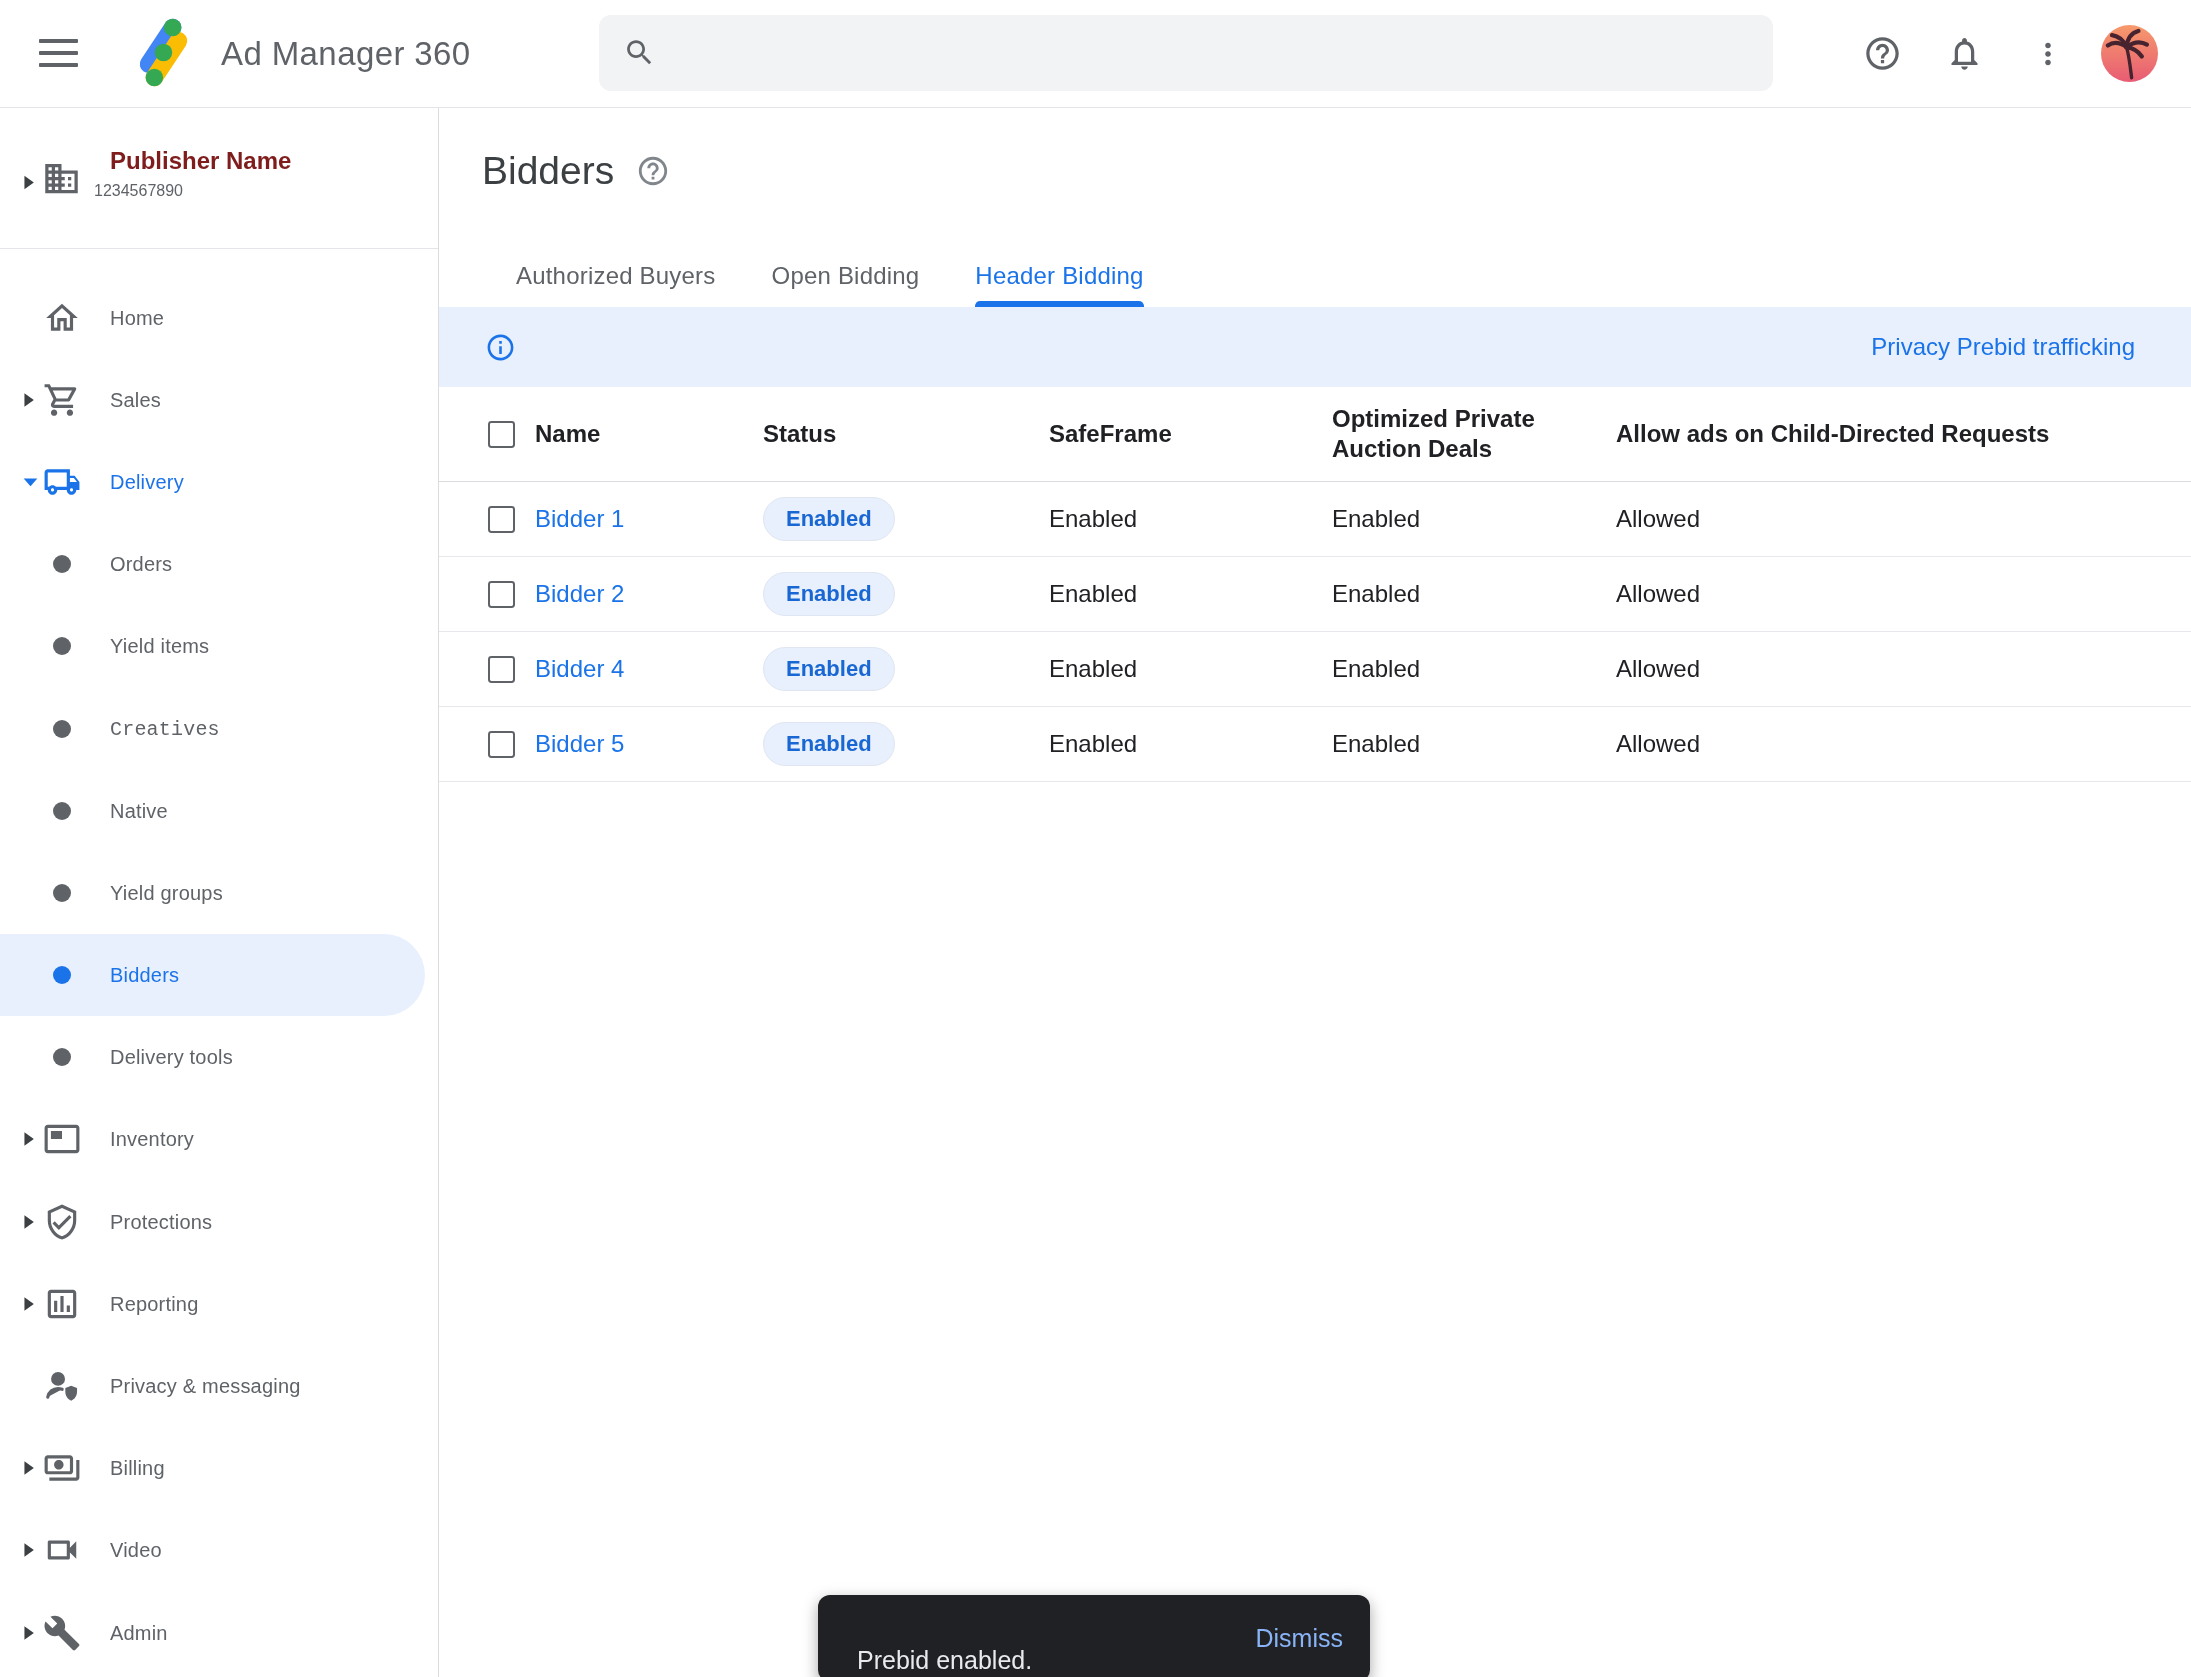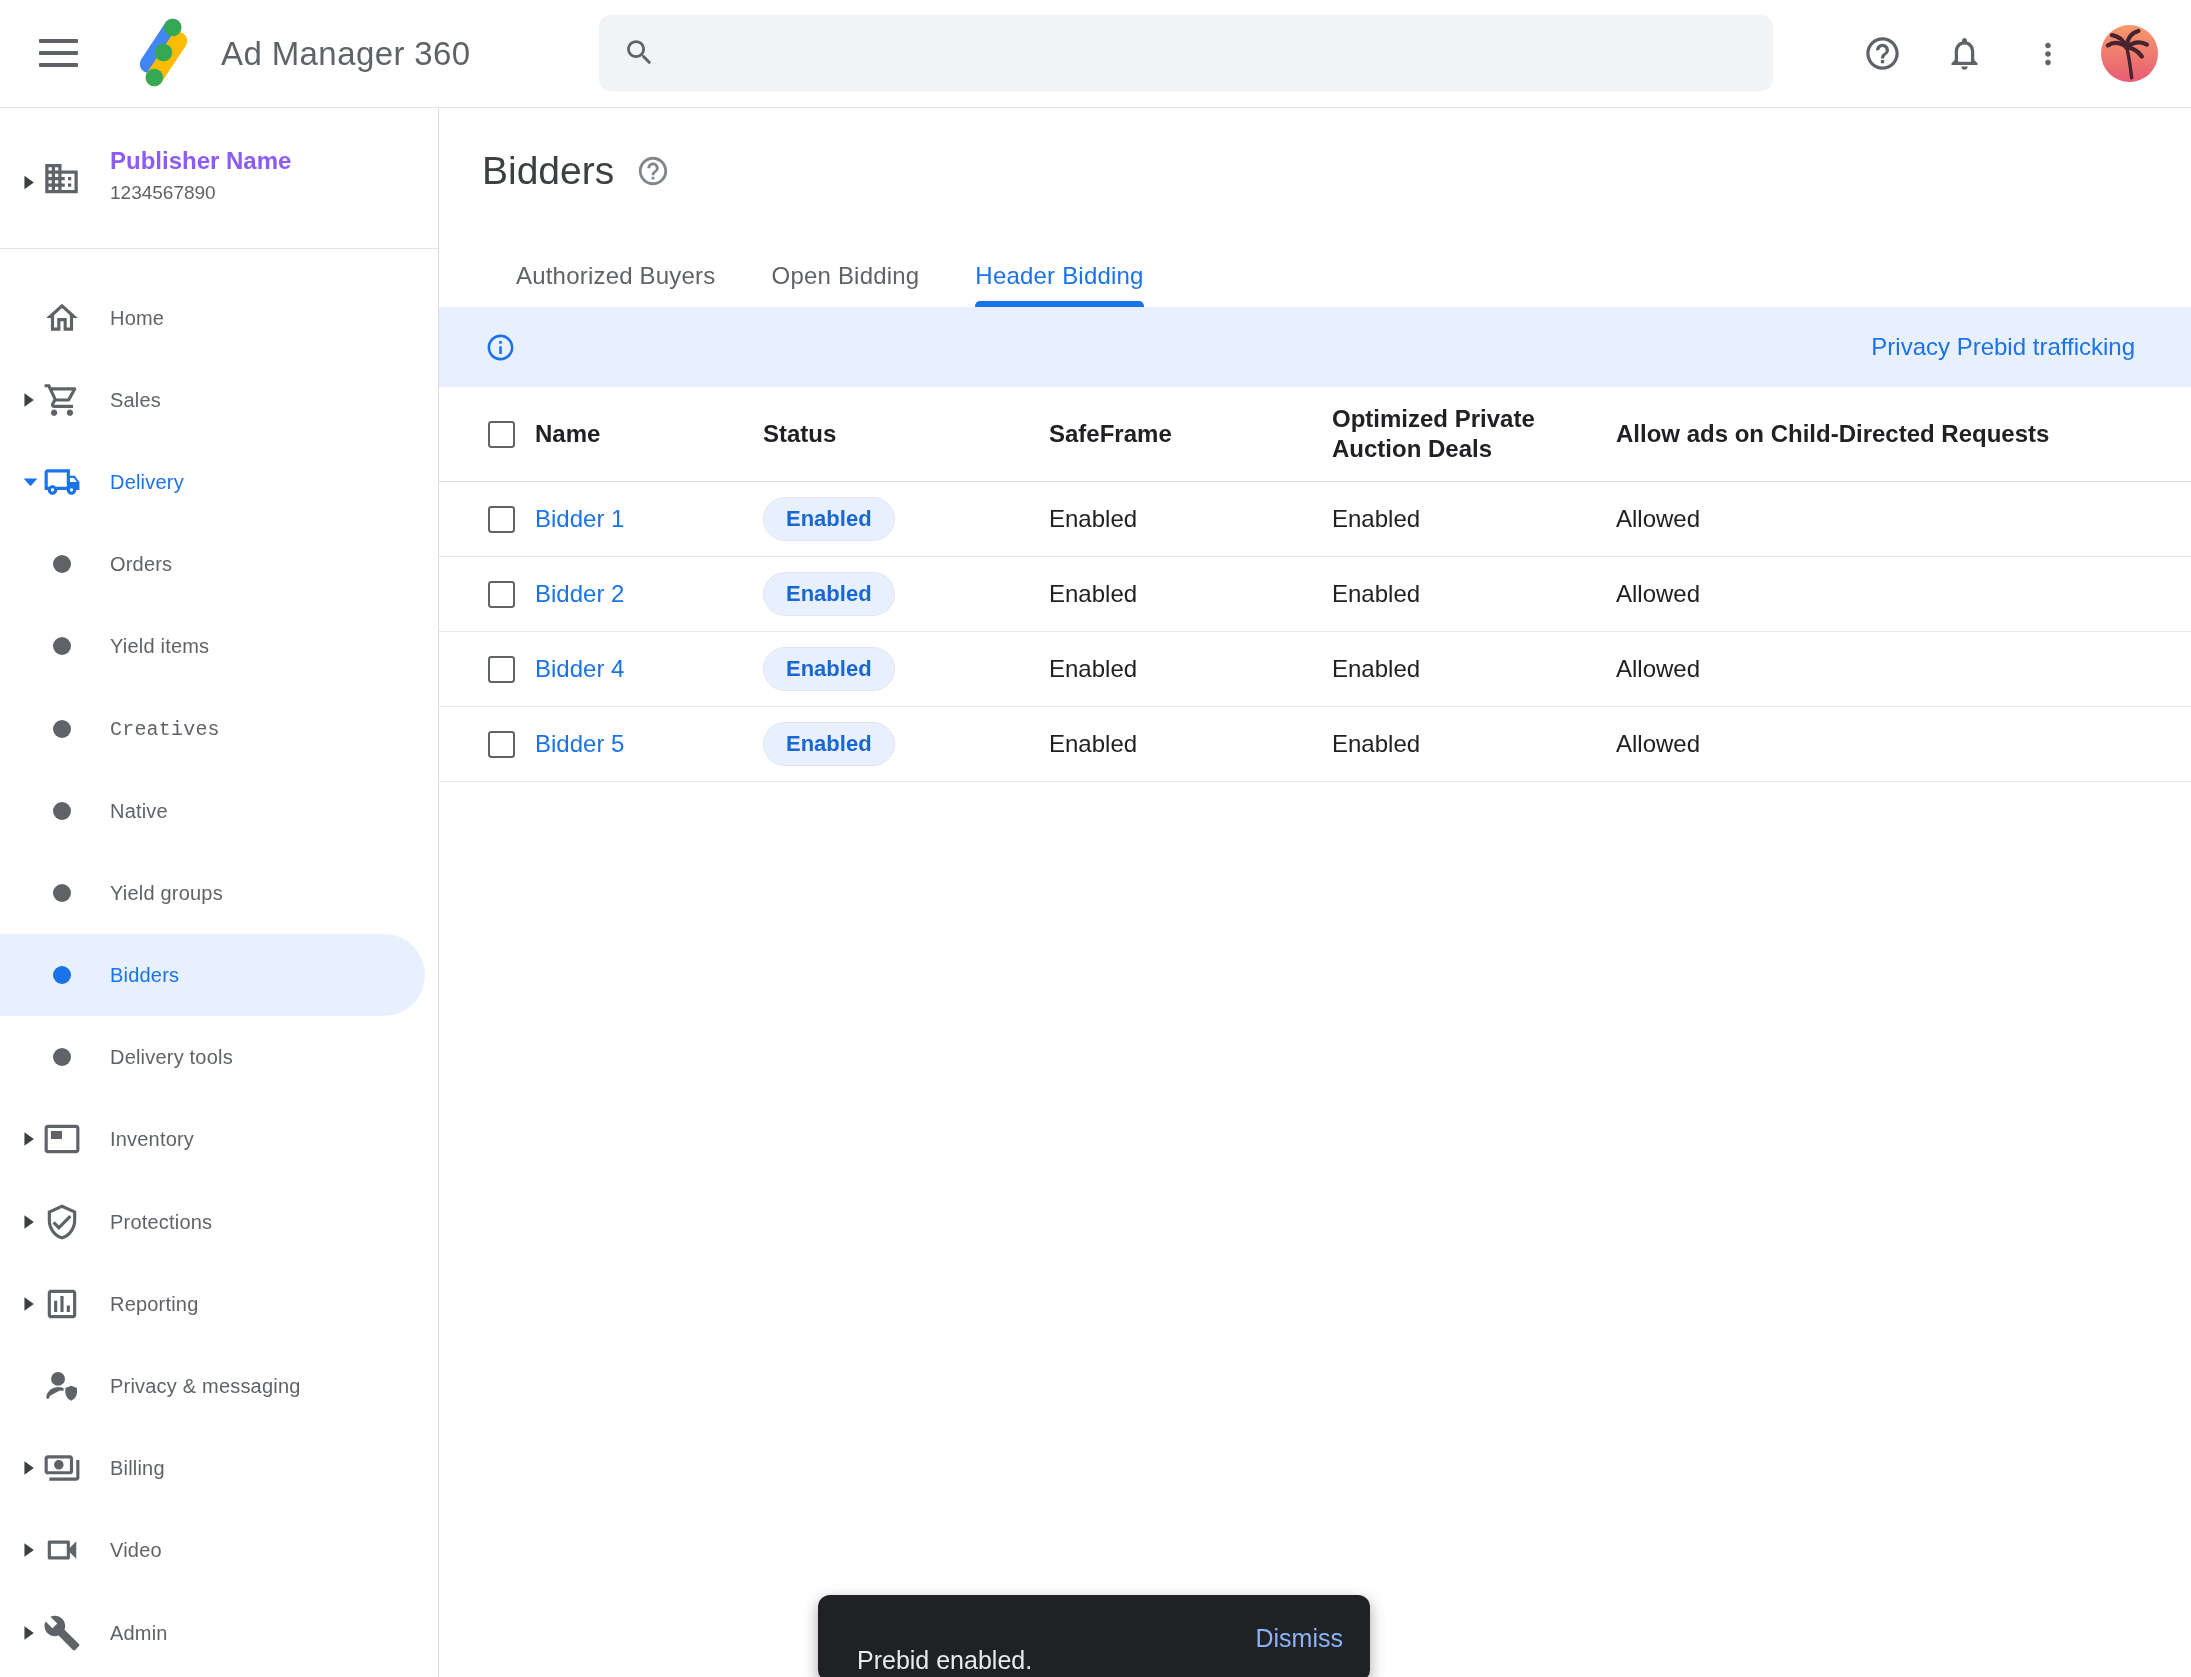--- a/index.html
+++ b/index.html
@@ -21,22 +21,22 @@
   .searchbar input{flex:1;border:none;outline:none;background:transparent;font-size:24px;margin-left:17px;color:#202124;font-family:inherit;}
   .tb-icon{position:absolute;top:0;height:107px;display:flex;align-items:center;cursor:pointer;}
   .tb-icon svg{width:39px;height:39px;fill:#5f6368;}
   .avatar{position:absolute;left:2101px;top:25px;width:57px;height:57px;border-radius:50%;overflow:hidden;cursor:pointer;}
   
   .sidebar{position:absolute;top:108px;left:0;width:438px;bottom:0;background:#fff;border-right:0.9px solid #dadce0;}
   .publisher{position:absolute;top:0;left:0;width:100%;height:140px;cursor:pointer;}
   .pub-arrow{position:absolute;left:20.5px;top:65px;}
   .pub-icon{position:absolute;left:42px;top:51px;width:39px;height:39px;color:#5f6368;}
   .pub-icon svg{width:39px;height:39px;fill:#5f6368;}
-  .pub-name{position:absolute;left:110px;top:39px;font-size:24px;font-weight:bold;color:#8b5cf6;}
-  .pub-id{position:absolute;left:110px;top:74px;font-size:19px;color:#5f6368;}
+  .pub-name{position:absolute;left:110px;top:39px;font-size:24px;font-weight:bold;color:#7f1d1d;}
+  .pub-id{position:absolute;left:94px;top:74px;font-size:16px;color:#5f6368;}
   .side-divider{position:absolute;top:140px;left:0;width:100%;height:0;border-top:0.9px solid #e3e5e8;}
   .nav-item{position:absolute;left:0;width:425px;height:82px;cursor:pointer;}
   .nav-item.selected{background:#e8f0fe;border-radius:0 41px 41px 0;}
   .chev{position:absolute;left:20.5px;top:50%;transform:translateY(-50%);display:flex;}
   .nav-icon{position:absolute;left:43px;top:50%;transform:translateY(-50%);width:38px;height:38px;display:flex;align-items:center;justify-content:center;color:#5f6368;}
   .nav-icon svg{width:38px;height:38px;fill:currentColor;}
   .nav-item.active .nav-icon,{color:#1a73e8;}
   .nav-item.active .nav-icon{color:#1a73e8;}
   .bullet{position:absolute;left:53px;top:50%;transform:translateY(-50%);width:18px;height:18px;border-radius:50%;background:#5f6368;}
   .nav-item.selected .bullet{background:#1a73e8;}

